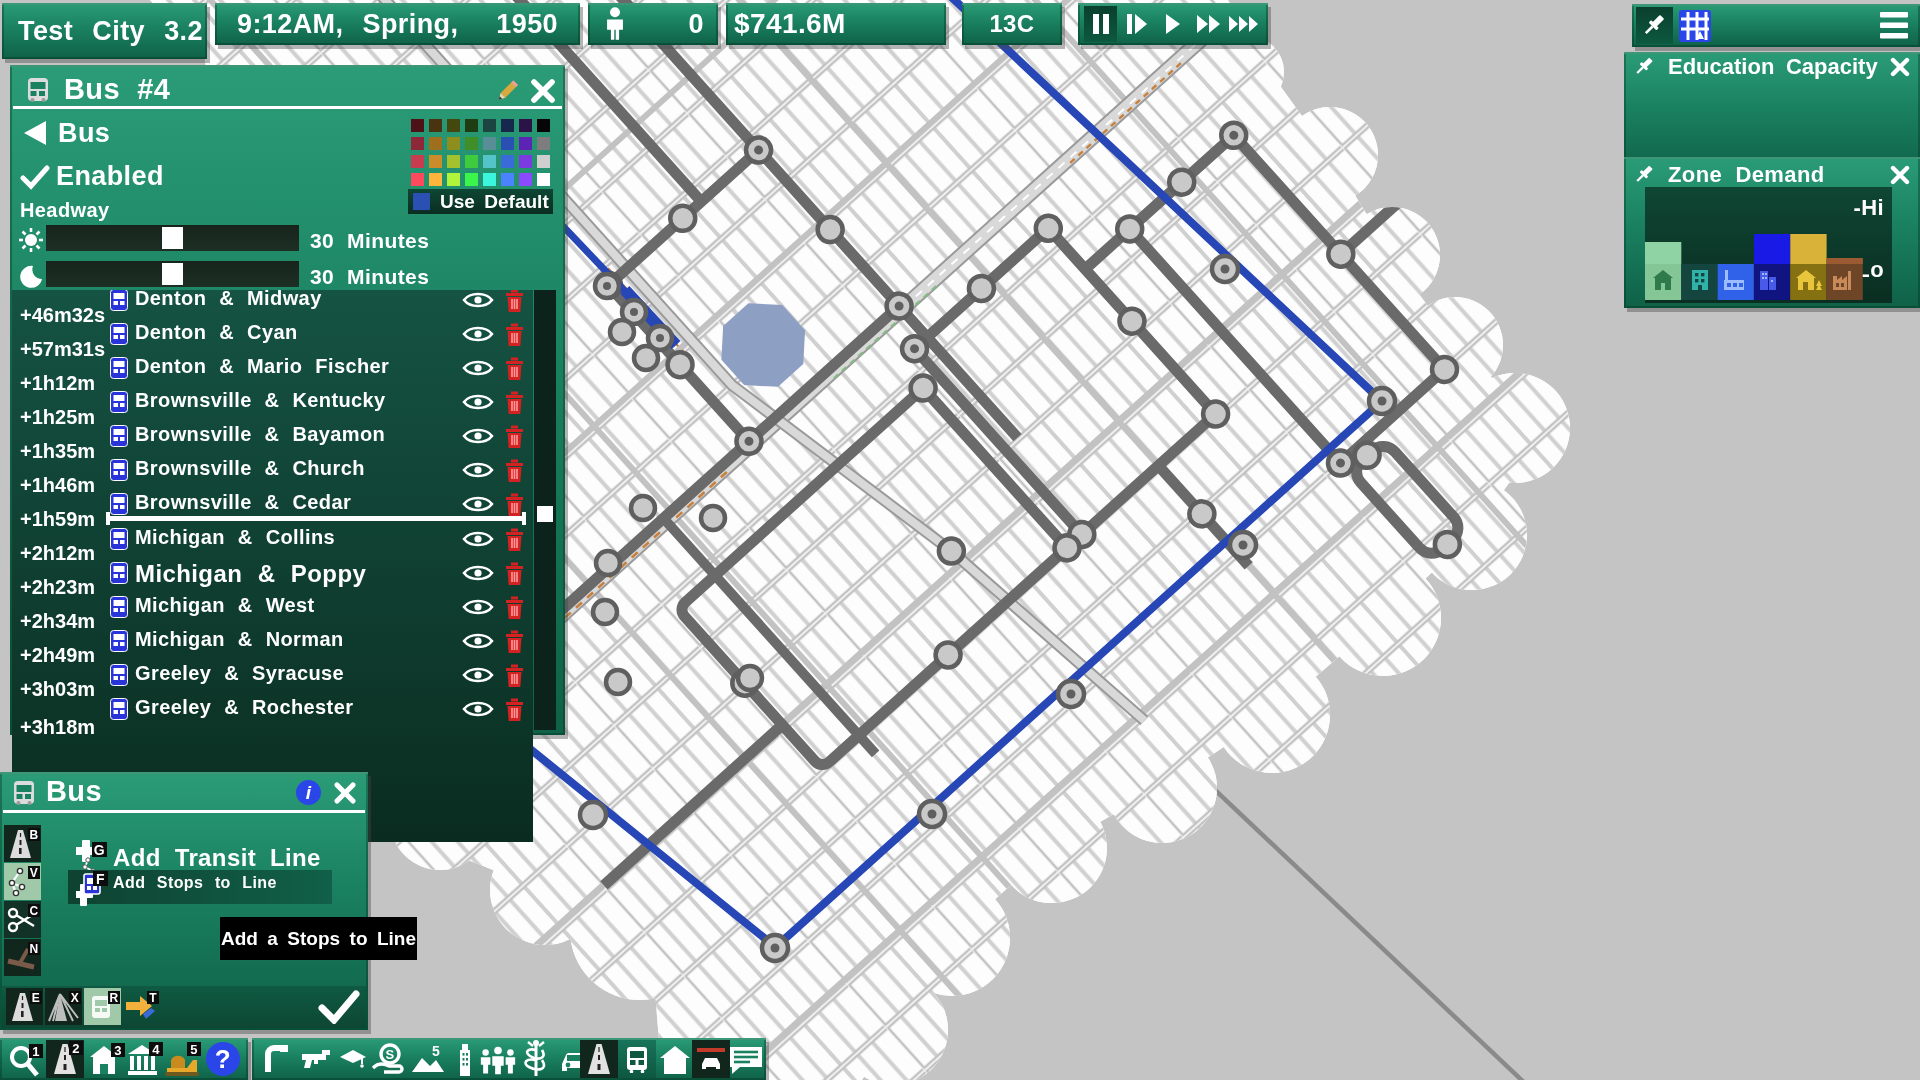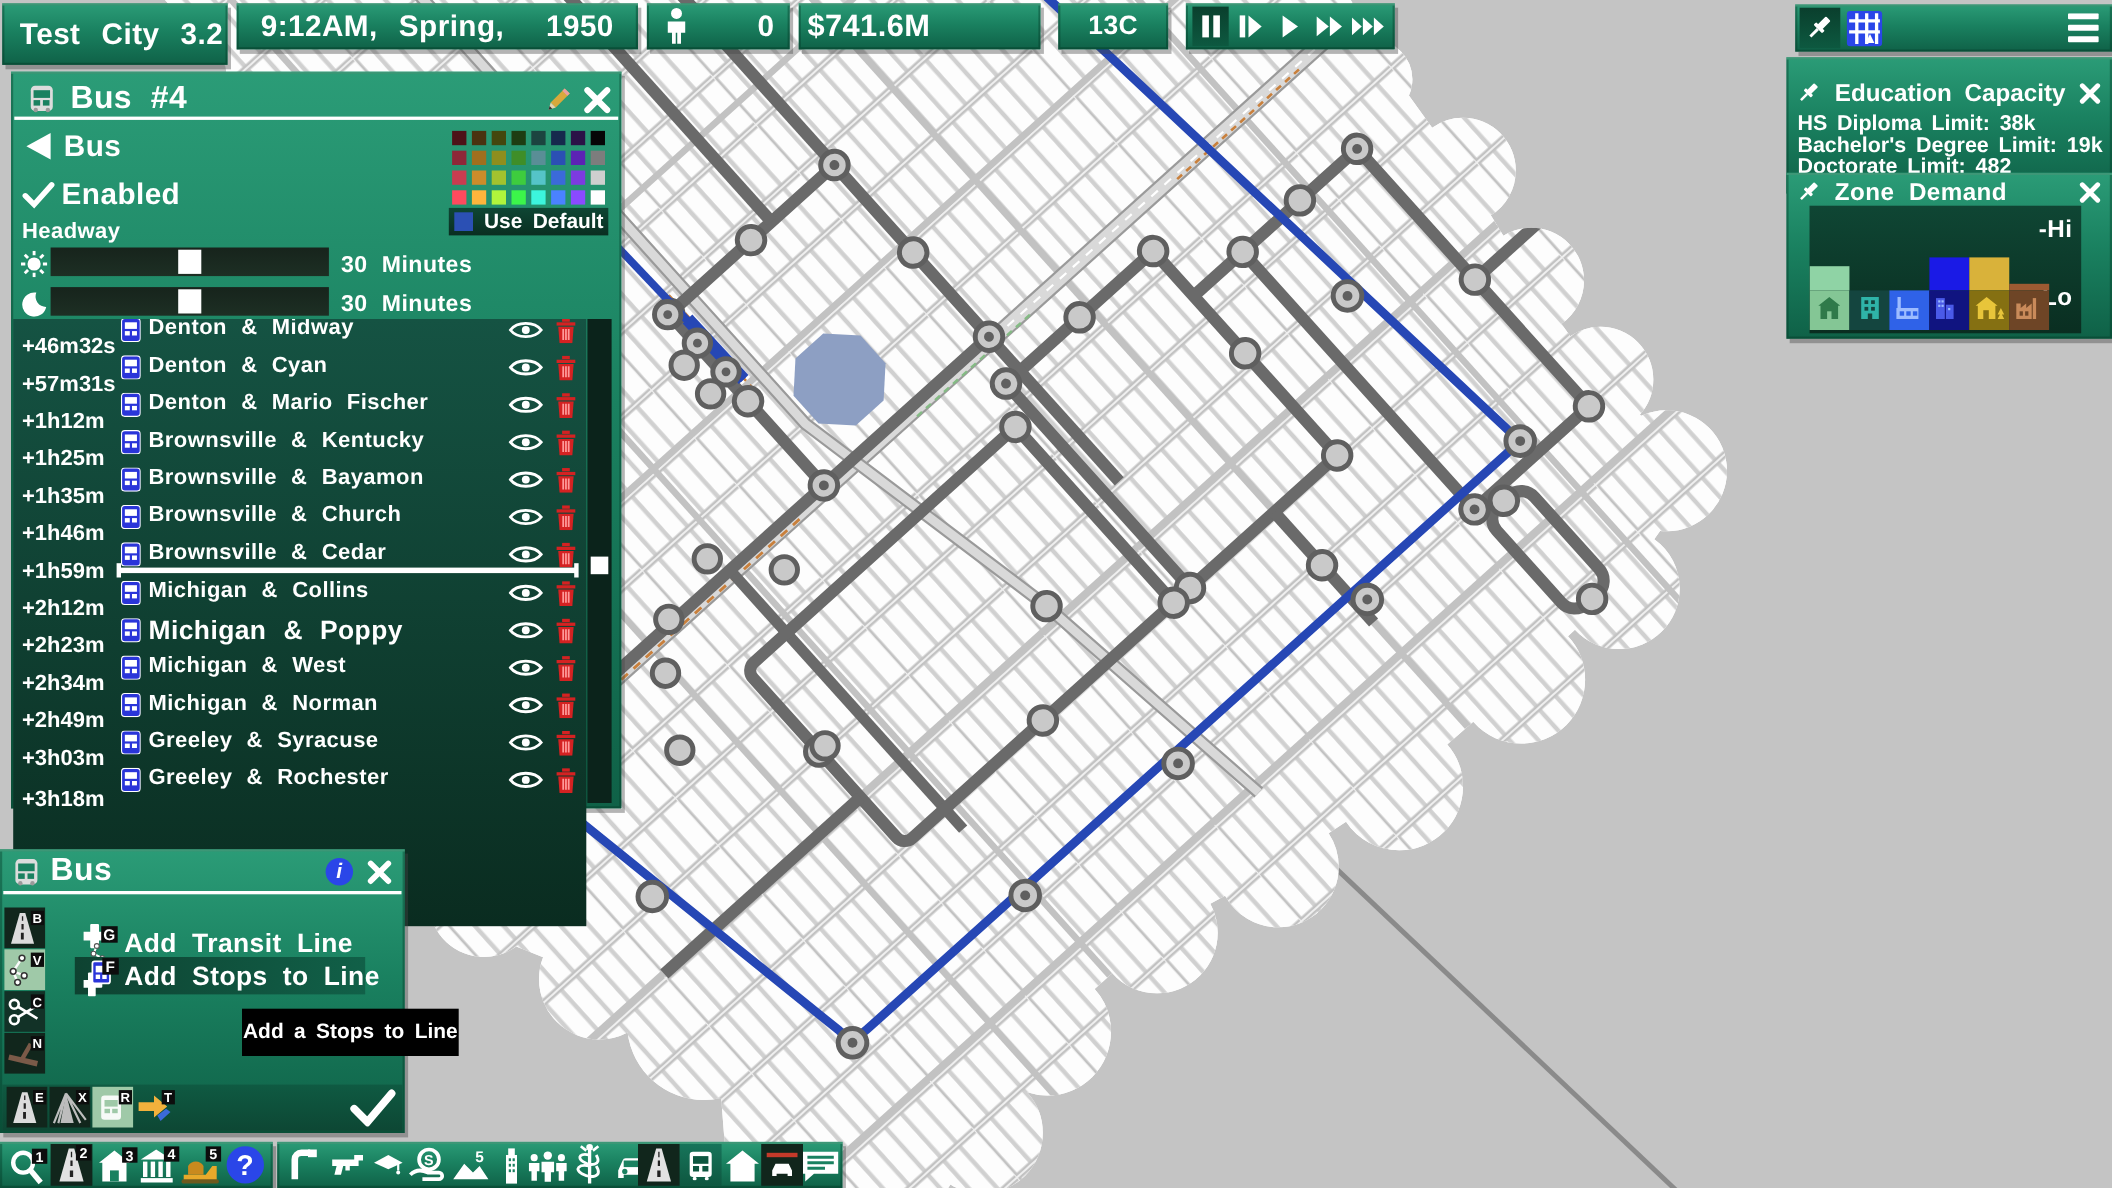--- a/index.html
+++ b/index.html
@@ -261,38 +261,37 @@
       <svg width="28" height="27" viewBox="0 0 28 27">
         <g fill="#fff">
           <rect x="0" y="0" width="28" height="5.5" rx="1"></rect>
           <rect x="0" y="10.5" width="28" height="5.5" rx="1"></rect>
           <rect x="0" y="21" width="28" height="5.5" rx="1"></rect>
         </g>
       </svg>
     </div>
 </div>
 
-<div class="pnl" style="left:1624px;top:52px;width:296px;height:124px;padding:20px 10px 0 10px">
+<div class="pnl" style="left:1624px;top:52px;width:296px;height:124px;padding:2px 10px 0 10px">
  <div class="row" style="font-size:22px;height:26px">
   <svg width="22" height="22" viewBox="0 0 26 26" style="margin-right:12px">
         <g transform="rotate(45 13 11)">
           <rect x="10" y="1" width="6" height="11" rx="1" fill="#fff"></rect>
           <rect x="7.5" y="11" width="11" height="3.5" rx="1" fill="#fff"></rect>
           <line x1="13" y1="14.5" x2="13" y2="24" stroke="#fff" stroke-width="2.6"></line>
         </g>
       </svg>
   <span style="letter-spacing:0;word-spacing:.25em">Education Capacity</span>
   <svg width="20" height="20" viewBox="0 0 20 20" style="margin-left:auto">
         <g stroke="#fff" stroke-width="4.4" stroke-linecap="round">
           <line x1="3" y1="3" x2="17" y2="17"></line>
           <line x1="17" y1="3" x2="3" y2="17"></line>
         </g>
       </svg>
  </div>
- <div style="font-size:19.5px;line-height:19.5px;margin-top:5px;letter-spacing:0;word-spacing:.18em;white-space:nowrap">HS Diploma Limit: 38k<br>Bachelor's Degree Limit: 19k<br>Doctorate Limit: 482</div>
 </div>
 
 <div class="pnl" style="left:1624px;top:157px;width:296px;height:151px;padding:6px 10px 0 10px">
  <div class="row" style="font-size:22px;height:24px">
   <svg width="22" height="22" viewBox="0 0 26 26" style="margin-right:12px">
         <g transform="rotate(45 13 11)">
           <rect x="10" y="1" width="6" height="11" rx="1" fill="#fff"></rect>
           <rect x="7.5" y="11" width="11" height="3.5" rx="1" fill="#fff"></rect>
           <line x1="13" y1="14.5" x2="13" y2="24" stroke="#fff" stroke-width="2.6"></line>
         </g>
@@ -849,21 +848,21 @@
         <rect x="4" y="14" width="7" height="22" rx="1"></rect>
         <rect x="-2" y="21" width="19" height="7" rx="1"></rect>
       </g>
       <rect x="8" y="4" width="16" height="20" rx="2" fill="#2a35d9" stroke="#fff" stroke-width="1.6"></rect>
       <rect x="11" y="8" width="10" height="6" fill="#fff"></rect>
       <rect x="11" y="16" width="4" height="4" fill="#fff"></rect>
       <rect x="17" y="16" width="4" height="4" fill="#fff"></rect>
       <rect x="17" y="1" width="15" height="15" fill="#0d0d0d"></rect>
       <text x="24.5" y="13.5" font-size="14" fill="#fff" text-anchor="middle" font-weight="bold" font-family="Liberation Sans">F</text>
     </svg>
- <div class="abs" style="left:113px;top:102px;font-size:24px">Add Stops to Line</div>
+ <div class="abs" style="left:113px;top:102px;font-size:16px">Add Stops to Line</div>
 
  <div class="abs" style="left:2px;top:214px;width:364px;height:42px;background:linear-gradient(180deg,#0f5a42,#0d4734)"></div>
  <div class="abs" style="left:6px;top:216px;width:37px;height:37px;background:#11261c"></div>
  <svg class="abs" style="left:6px;top:216px" width="37" height="37" viewBox="0 0 37 37">
       <path d="M6,33 L14,5 L19,5 L27,33 Z" fill="#dcdcdc"></path>
       <path d="M15.9,8 h1.2 v4 h-1.2 z M15.5,15 h2 v5 h-2 z M15,23 h2.6 v6 h-2.6 z" fill="#222"></path>
       <rect x="24" y="3" width="12" height="13" fill="#0d0d0d"></rect>
       <text x="30" y="14" font-size="12" fill="#fff" text-anchor="middle" font-weight="bold" font-family="Liberation Sans">E</text>
     </svg>
  <div class="abs" style="left:45px;top:216px;width:37px;height:37px;background:#11261c"></div>

